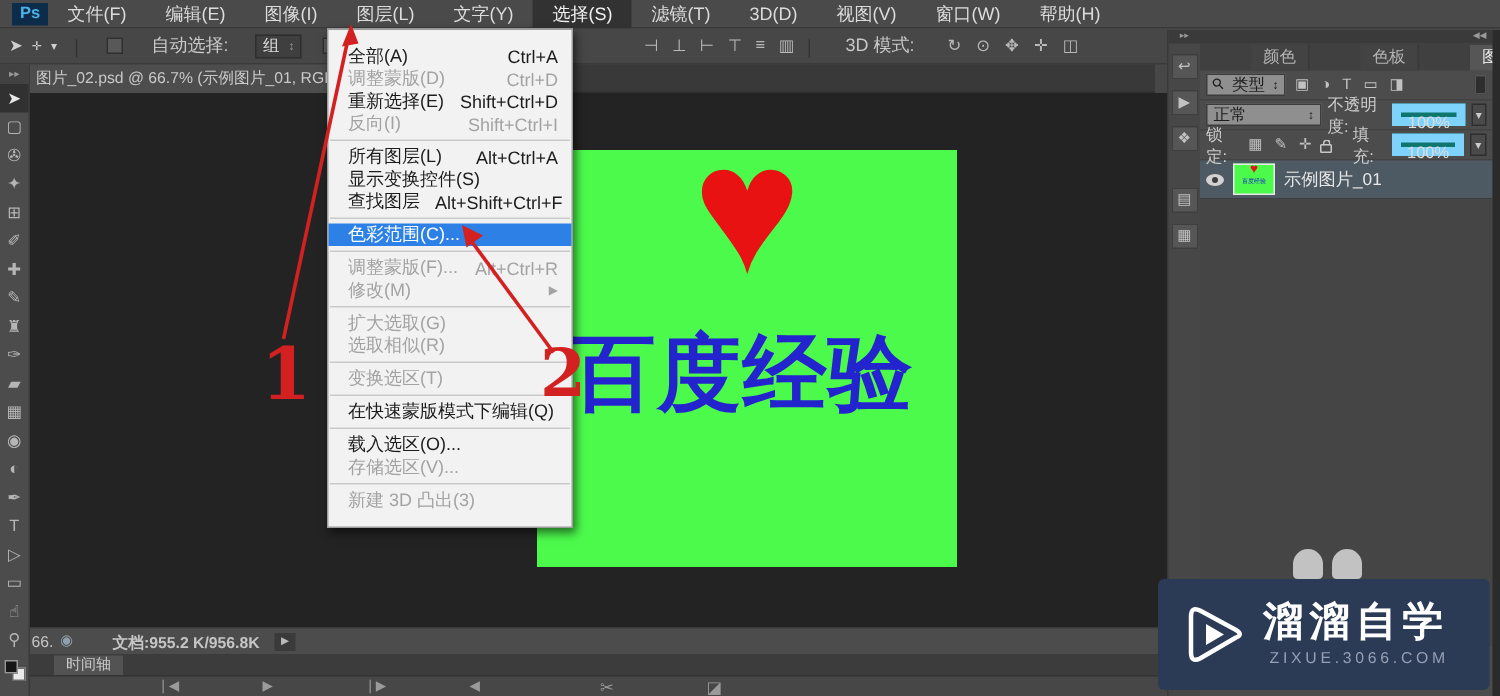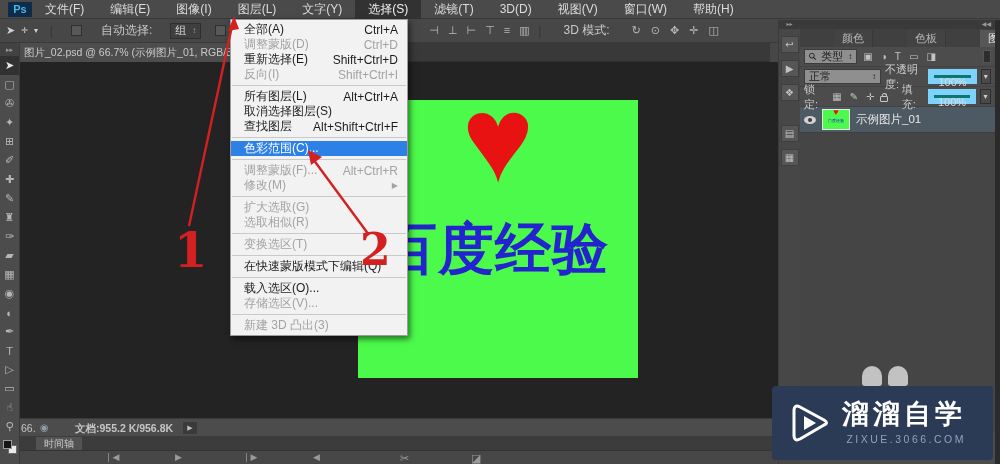--- a/index.html
+++ b/index.html
@@ -102,22 +102,22 @@
 
   
   .wm-dot { position:absolute; width:20px; height:20px; background:#c2c2c2; border-radius:10px 10px 3px 3px; z-index:29; }
   .watermark { position:absolute; left:772px; top:386px; width:221px; height:74px; background:#2b3a55;
                border-radius:4px; z-index:30; display:flex; align-items:center; padding:0 0 0 14px; }
   .wm-text { margin-left:10px; color:#fff; }
   .wm-title { font-size:27px; font-weight:bold; letter-spacing:4px; line-height:26px; }
   .wm-site { font-size:10.5px; color:#97a0b4; letter-spacing:2.5px; margin-top:6px;text-align:right; }
 
   
-  .menu-popup { position:absolute; left:230px; top:19px; width:178px; background:#f2f2f2;
-                border:1px solid #9c9c9c; box-shadow:2px 3px 6px rgba(0,0,0,.55); z-index:40; padding:2px 0; }
+  .menu-popup { position:absolute; left:218px; top:19px; width:164px; background:#f2f2f2;
+                border:1px solid #9c9c9c; box-shadow:2px 3px 6px rgba(0,0,0,.55); z-index:40; padding:10px 0; }
   .mi { display:flex; justify-content:space-between; align-items:center; height:15px; padding:0 9px 0 13px;
         font-size:12px; color:#1c1c1c; white-space:nowrap; }
   .mi .sc { color:#1c1c1c; margin-left:10px; }
   .mi.dis, .mi.dis .sc { color:#a3a3a3; }
   .mi.hl { background:#2d80e5; color:#fff; }
   .mi.hl .sc { color:#fff; }
   .msep { border-top:1px solid #c9c9c9; margin:3px 1px; }
   .subarr { font-size:8px; }
 
   
@@ -371,21 +371,21 @@
     <div class="mi dis">
         <span>反向(I)</span>
         <span class="sc">Shift+Ctrl+I</span>
       </div>
     <div class="msep"></div>
     <div class="mi">
         <span>所有图层(L)</span>
         <span class="sc">Alt+Ctrl+A</span>
       </div>
     <div class="mi">
-        <span>取消选择图层(S)</span>
+        <span>显示变换控件(S)</span>
         <span class="sc"></span>
       </div>
     <div class="mi">
         <span>查找图层</span>
         <span class="sc">Alt+Shift+Ctrl+F</span>
       </div>
     <div class="msep"></div>
     <div class="mi hl">
         <span>色彩范围(C)...</span>
         <span class="sc"></span>

